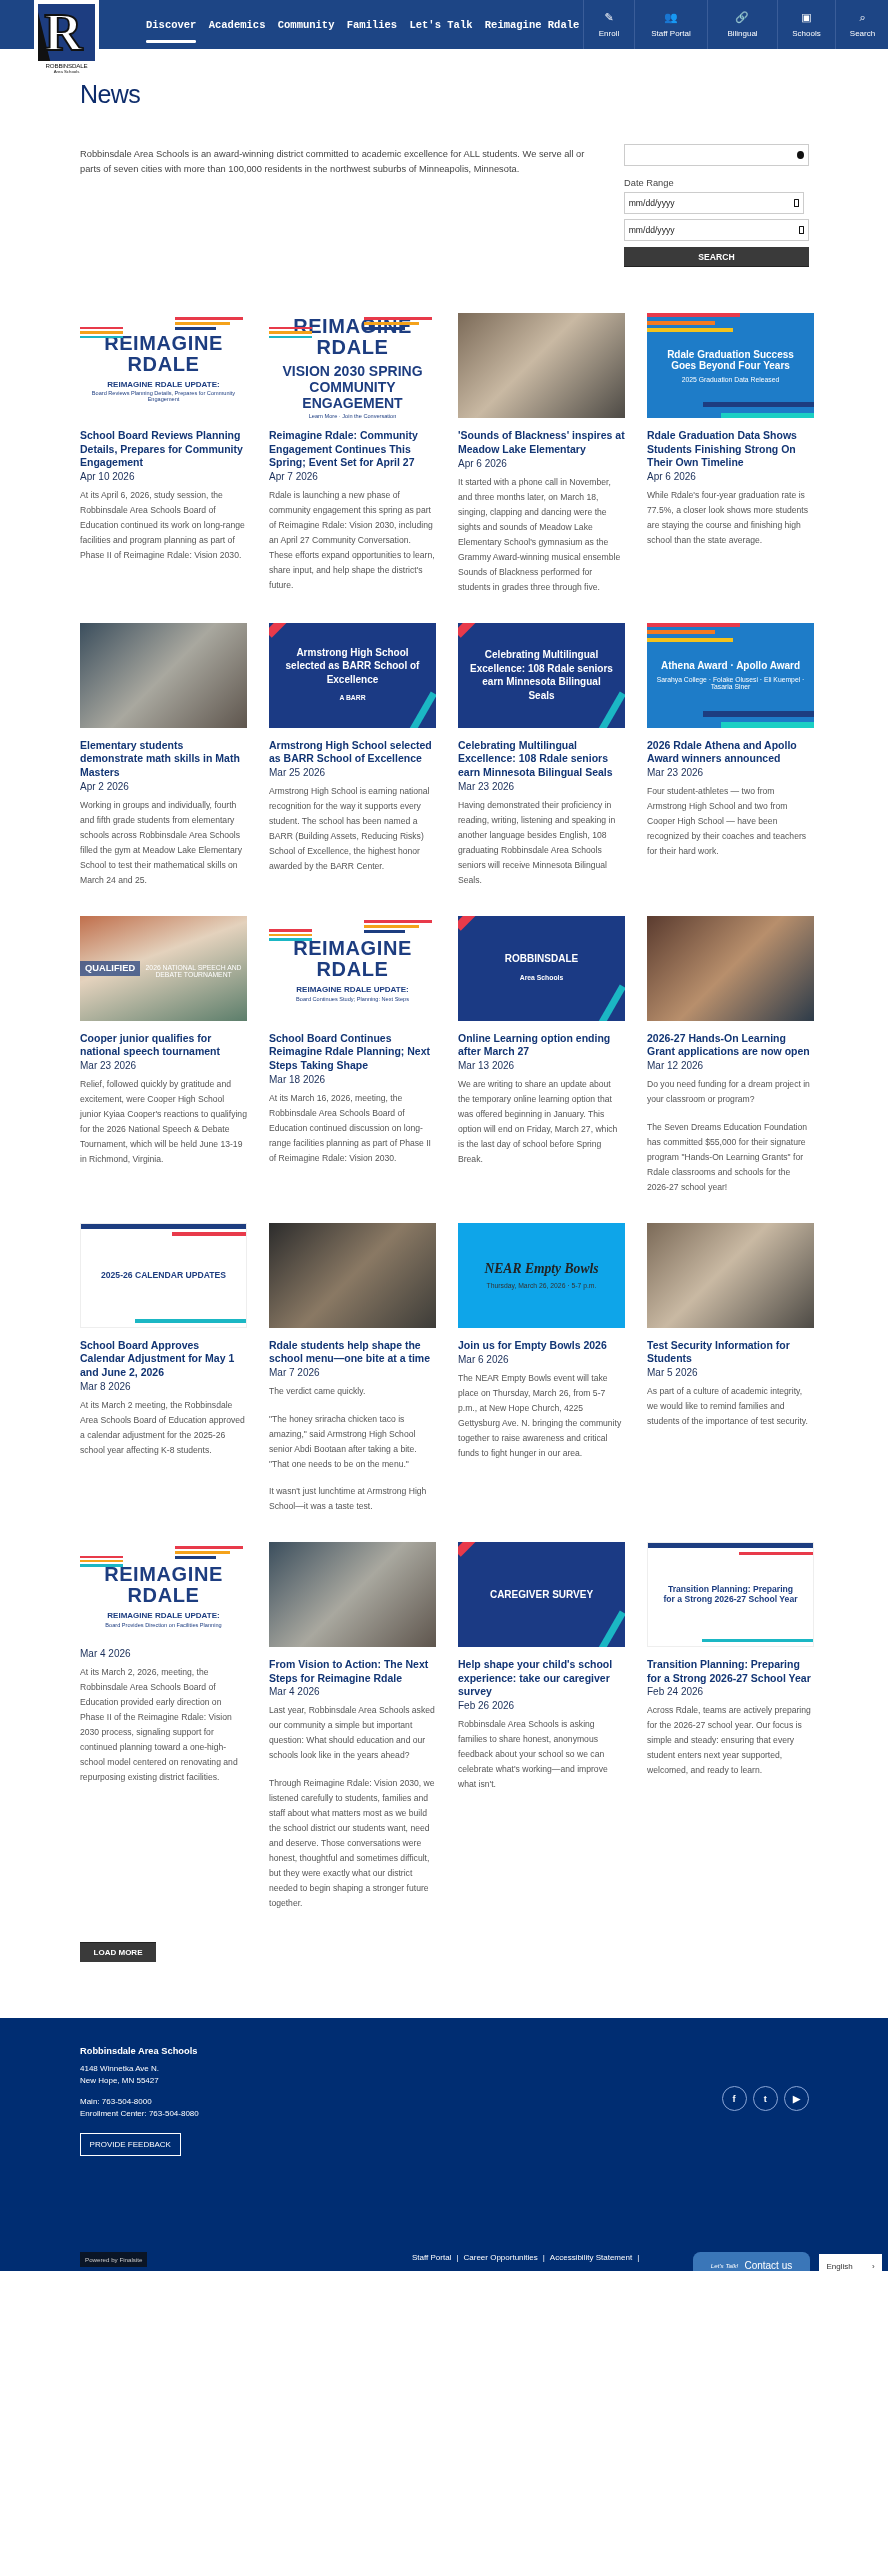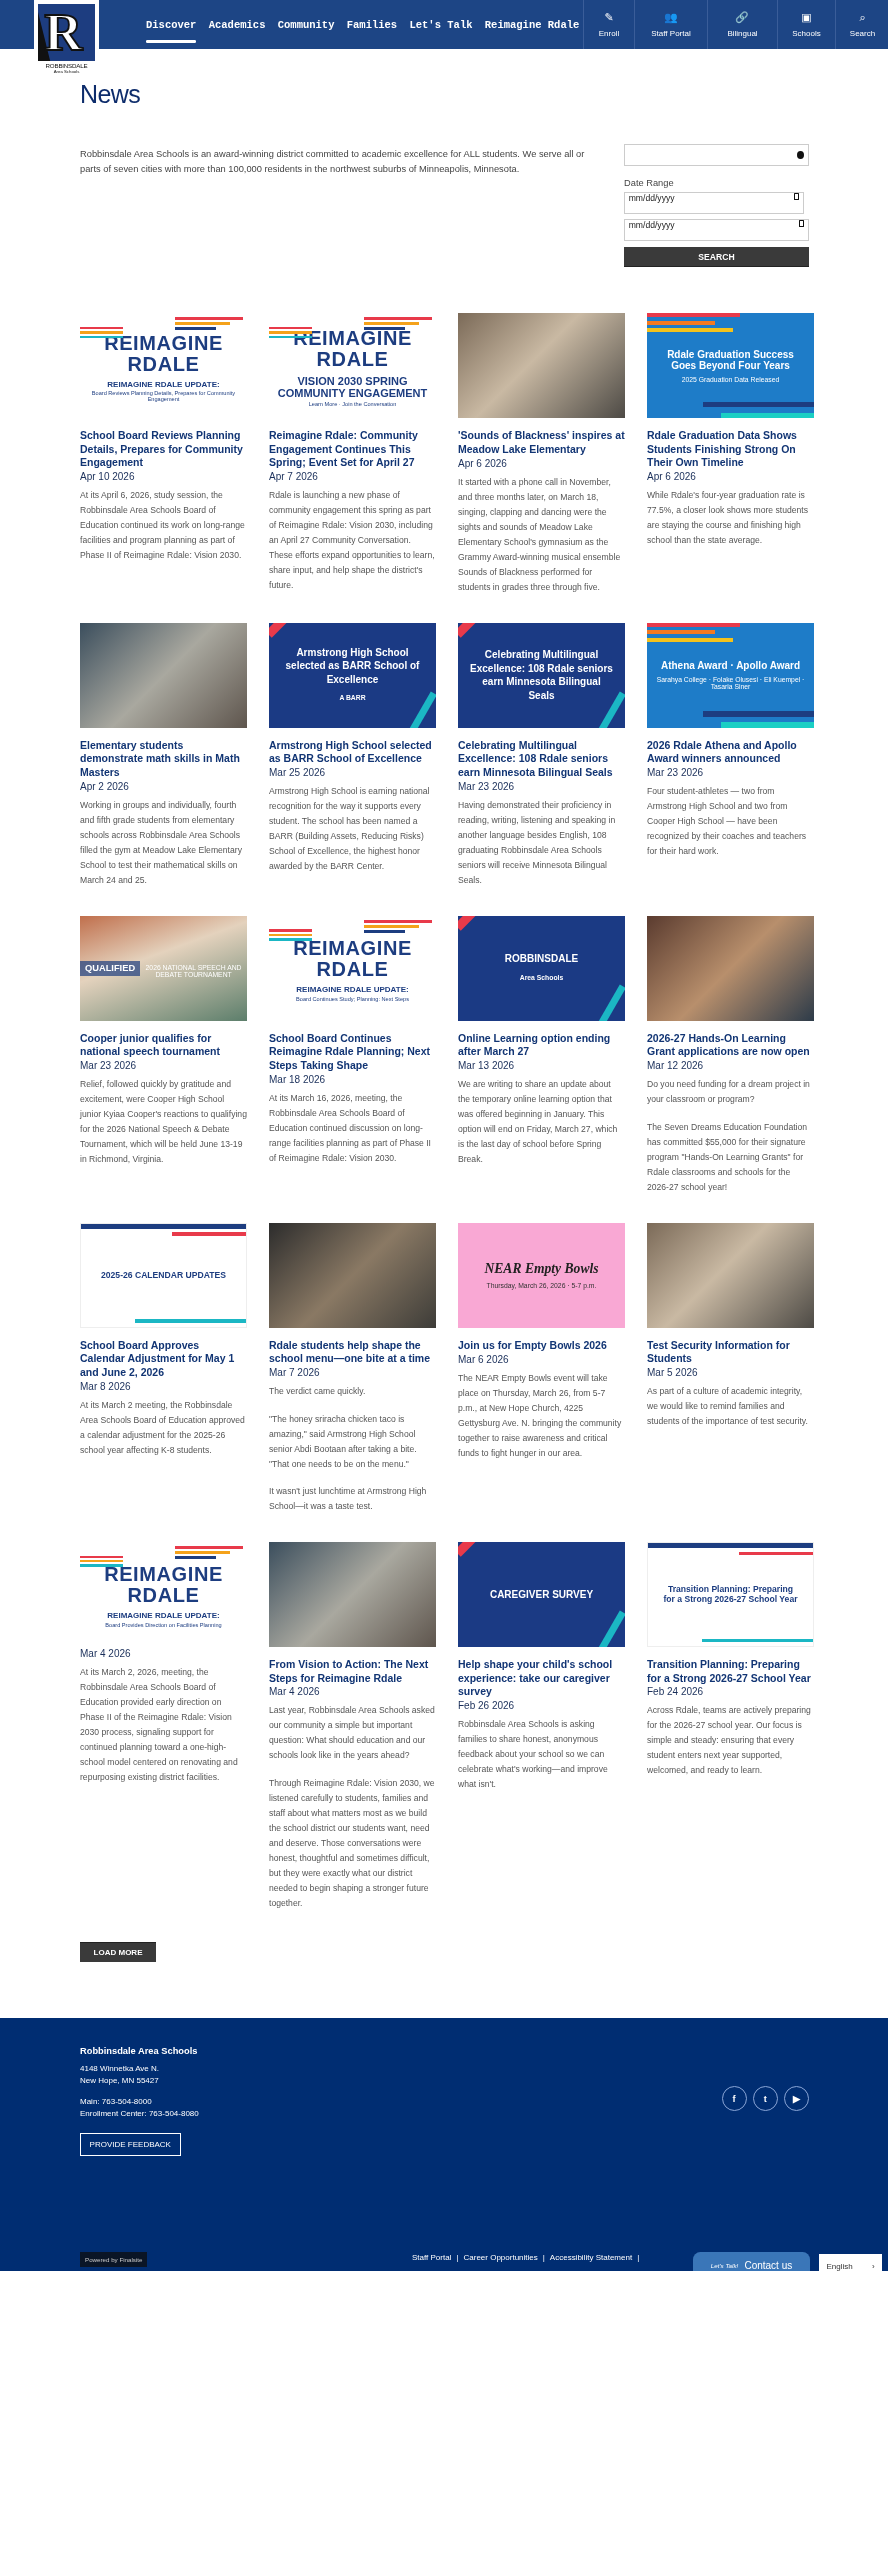--- a/index.html
+++ b/index.html
@@ -24,21 +24,21 @@
 
   
   .page { padding: 0 80px; }
   .page-title { font-size: 25px; color: #0d2c6b; font-weight: normal; margin-top: 31px; letter-spacing: -0.6px; }
   .intro-row { display: flex; justify-content: space-between; margin-top: 35px; }
   .intro-text { width: 506px; font-size: 9.3px; line-height: 15.4px; color: #444; margin-top: 2.5px; }
   .filters { width: 185px; }
   .select-box { height: 22px; border: 0.6px solid #ccc; display: flex; align-items: center; justify-content: flex-end; padding-right: 3.7px; }
   .select-box .dot { width: 7.4px; height: 8.6px; background: #111; border-radius: 50%; }
   .date-label { font-size: 9.3px; color: #444; margin: 12.3px 0 3.7px; }
-  .date-input { height: 22px; border: 0.6px solid #ccc; display: flex; align-items: flex-start; justify-content: space-between; padding: 0 3.7px; font-size: 8.6px; color: #222; margin-bottom: 5px; }
+  .date-input { height: 22px; border: 0.6px solid #ccc; display: flex; align-items: center; justify-content: space-between; padding: 0 3.7px; font-size: 8.6px; color: #222; margin-bottom: 5px; }
   .date-input.first { width: 180px; }
   .date-input .cal { width: 5.6px; height: 7.4px; border: 1.2px solid #111; border-top-width: 1.9px; border-radius: 0.6px; }
   .search-btn { height: 20px; background: #3a3a3a; color: #fff; border: none; width: 185px; font-size: 8.6px; font-weight: bold; margin-top: 1.2px; border-bottom: 1.2px solid #222; cursor: pointer; }
 
   
   .news-grid { display: grid; grid-template-columns: repeat(4, 167px); column-gap: 22px; margin-top: 46px; }
   .card { margin-bottom: 28px; }
   .thumb { width: 167px; height: 105px; position: relative; overflow: hidden; display: flex; align-items: center; justify-content: center; text-align: center; }
   .card-title { font-size: 10.5px; font-weight: bold; color: #123574; line-height: 13.6px; margin-top: 11px; cursor: pointer; }
   .card-date { font-size: 10px; color: #1a2f5a; margin-top: 1.2px; }
@@ -54,21 +54,21 @@
   .t-reimagine .big { font: bold 20px/21px "Liberation Sans", sans-serif; color: #1d3d80; letter-spacing: 0.6px; margin-top: 3.7px; }
   .t-reimagine .sub { font-size: 8.6px; font-weight: bold; color: #1d3d80; margin-top: 5px; }
   .t-reimagine .tiny { font-size: 5.6px; color: #1d3d80; margin-top: 1.9px; }
   .t-blue { background: #1b3a84; color: #fff; font-weight: bold; font-size: 10.5px; line-height: 13.6px; flex-direction: column; }
   .t-lightblue { background: #1e7cc8; color: #fff; flex-direction: column; }
   .t-photo { background: linear-gradient(135deg, #7b6a58, #c9b9a3 45%, #4d4a45); }
   .t-photo2 { background: linear-gradient(135deg, #3b4e5d, #a9a89f 50%, #5e554d); }
   .t-photo3 { background: linear-gradient(160deg, #c06f4c, #e4d2bd 40%, #5c7e6b); }
   .t-photo4 { background: linear-gradient(135deg, #5a3b2f, #b88f6c 50%, #2d3b49); }
   .t-photo5 { background: linear-gradient(135deg, #2c2c2c, #8a7964 50%, #3d3c38); }
-  .t-cream { background: #f9a8d4; flex-direction: column; }
+  .t-cream { background: #0ea5e9; flex-direction: column; }
   .stripe { position: absolute; }
   .t-white { background: #fff; }
 
   .load-more { background: #3a3a3a; color: #fff; border: none; font-size: 8px; font-weight: bold; padding: 5px 13.6px; margin-top: 3.7px; border-top: 0.6px solid #222; cursor: pointer; }
 
   
   .footer { background: #002d72; margin-top: 56px; padding: 28px 80px 15px; color: #fff; position: relative; height: 253px; }
   .f-name { font-size: 9.3px; font-weight: bold; }
   .f-addr { font-size: 8px; line-height: 12.3px; margin-top: 6.2px; }
   .f-phone { font-size: 8px; line-height: 12.3px; margin-top: 8.6px; }
@@ -178,21 +178,21 @@
             <div style="background:#e83a4a"></div>
             <div style="background:#f4a21b;width:80%"></div>
             <div style="background:#1d3d80;width:60%"></div>
           </div>
           <div class="bars-l">
             <div style="background:#e83a4a"></div>
             <div style="background:#f4a21b"></div>
             <div style="background:#1bb7c4"></div>
           </div>
           <div class="big">REIMAGINE RDALE</div>
-          <div class="sub" style="font-size: 11px; margin-top: 5px; position: relative; color: rgb(29, 61, 128); font-weight: bold;">VISION 2030 SPRING COMMUNITY ENGAGEMENT</div>
+          <div class="sub" style="font-size: 14px; margin-top: 5px; position: relative; color: rgb(29, 61, 128); font-weight: bold;">VISION 2030 SPRING COMMUNITY ENGAGEMENT</div>
           <div class="tiny">Learn More · Join the Conversation</div>
         </div>
         <h3 class="card-title">Reimagine Rdale: Community Engagement Continues This Spring; Event Set for April 27</h3>
         <div class="card-date">Apr 7 2026</div>
         <div class="card-body">
           <p>Rdale is launching a new phase of community engagement this spring as part of Reimagine Rdale: Vision 2030, including an April 27 Community Conversation. These efforts expand opportunities to learn, share input, and help shape the district's future.</p>
         </div>
       </article>
       <article class="card">
         <div class="thumb t-photo"></div>

